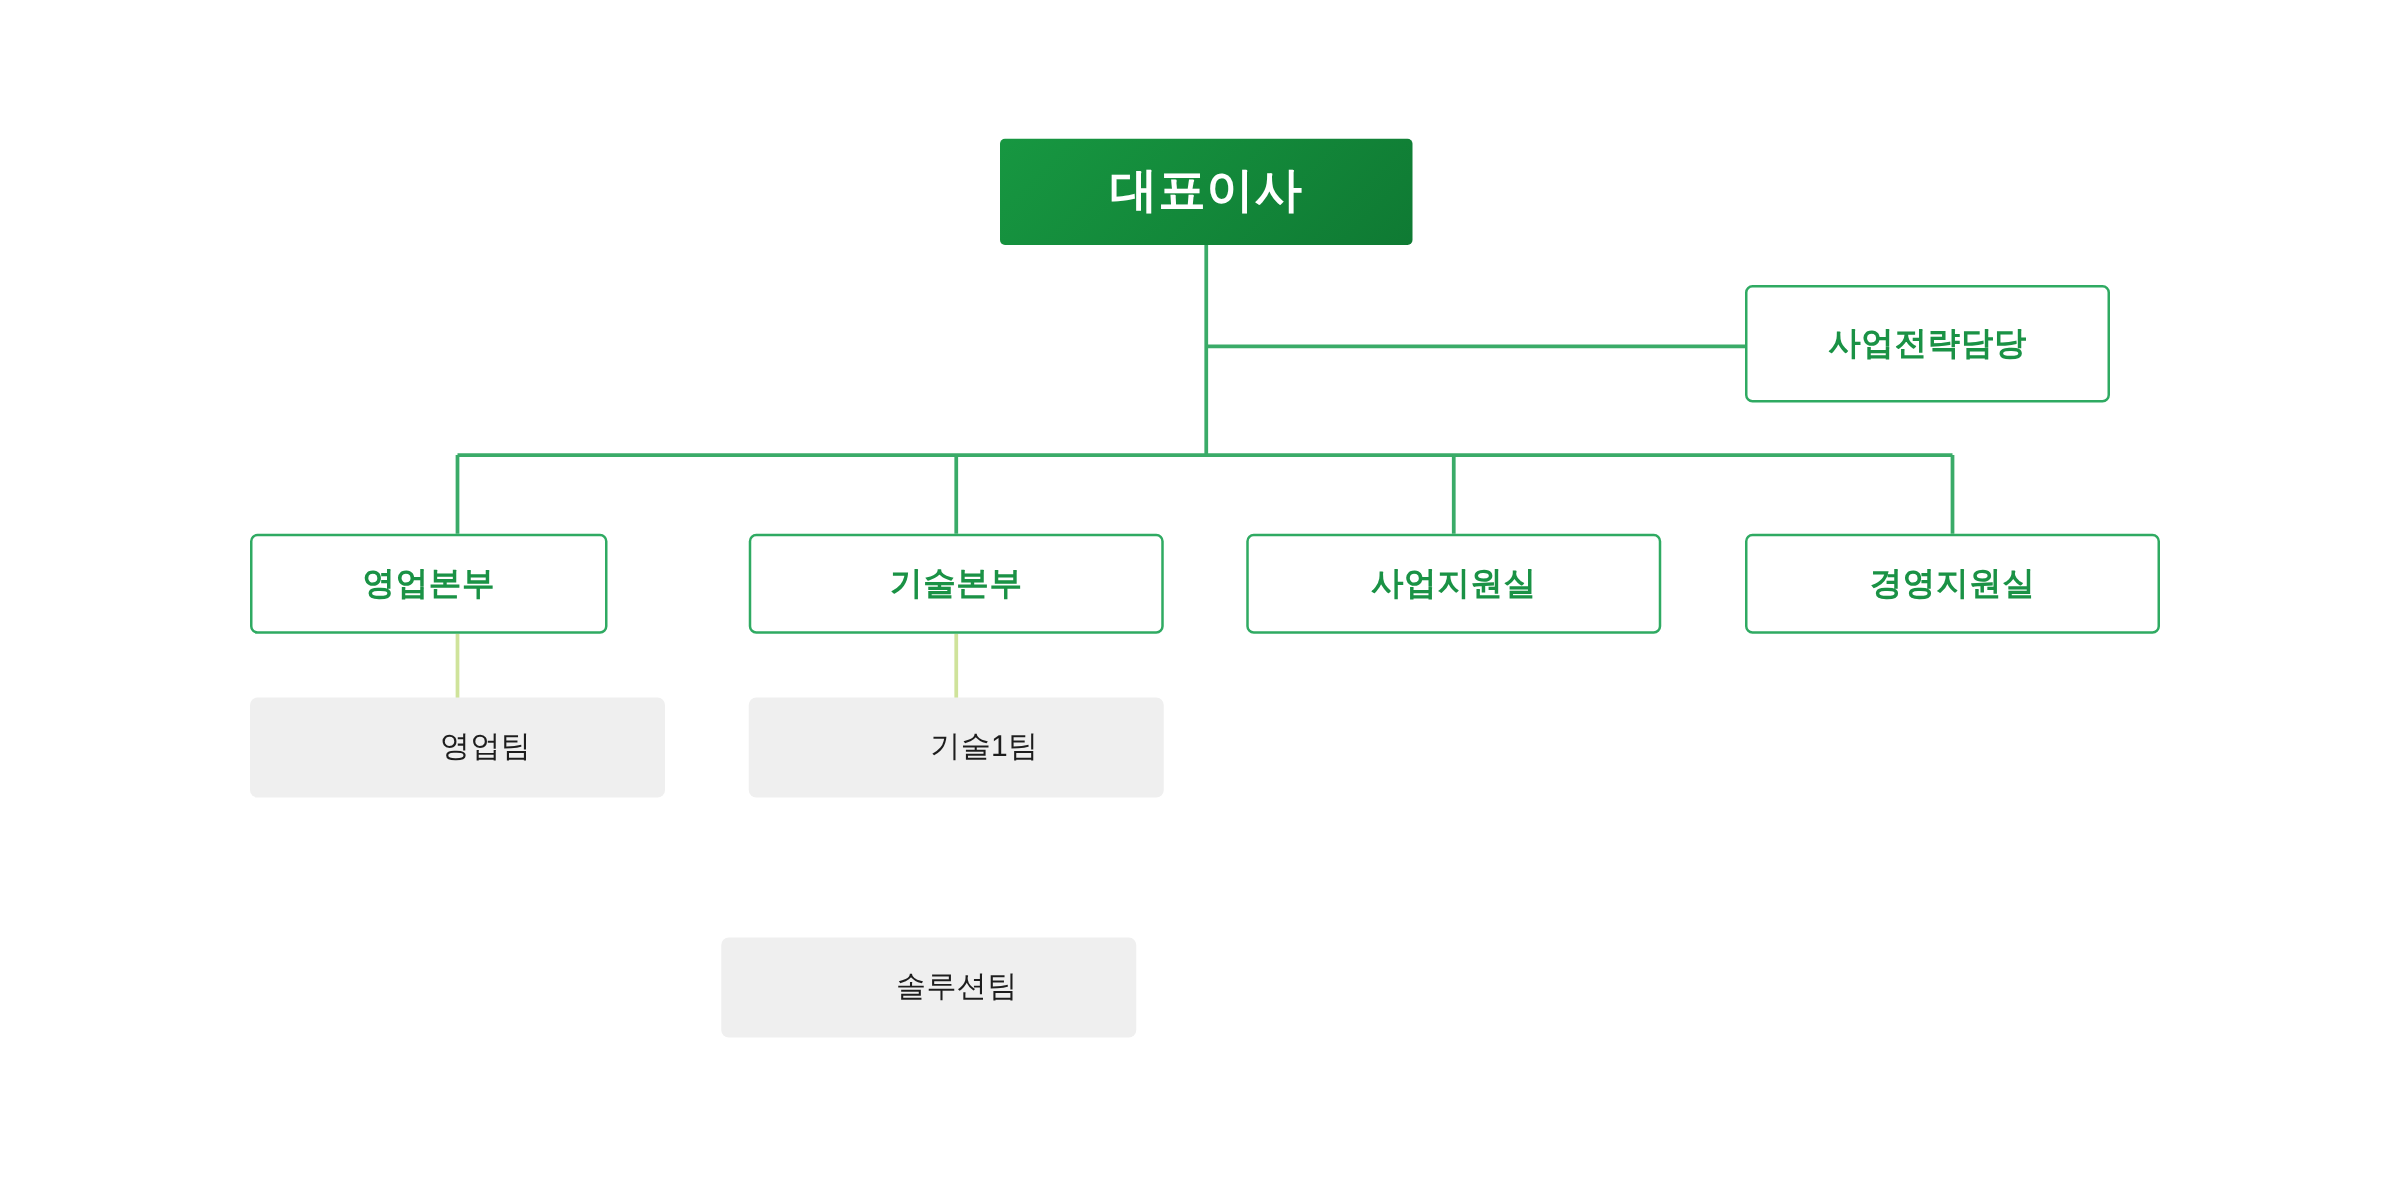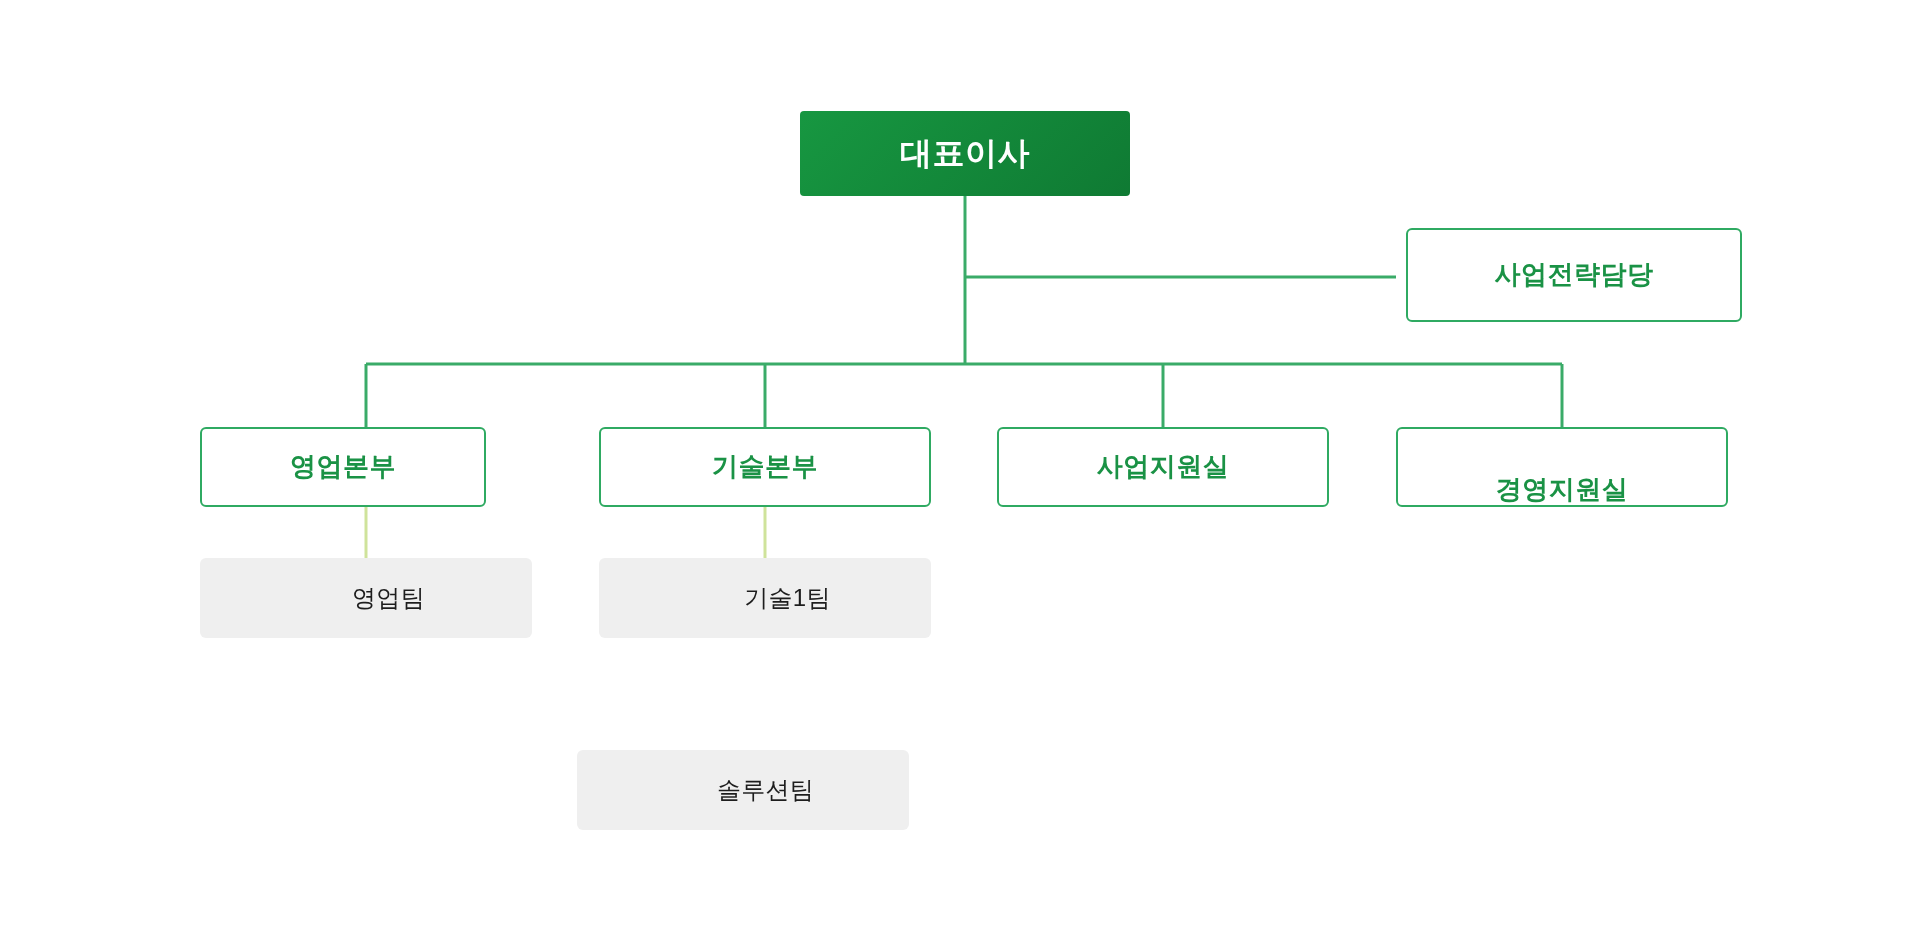--- a/index.html
+++ b/index.html
@@ -40,21 +40,21 @@
     align-items: center;
     justify-content: center;
     text-align: center;
     line-height: 1.2;
   }
 
   
   .node--root {
     background: linear-gradient(135deg, #179741 0%, #0f7a33 100%);
     color: #ffffff;
-    font-size: 32px;
+    font-size: 38px;
     font-weight: bold;
     border-radius: 4px;
     letter-spacing: 0.5px;
   }
 
   
   .node--division,
   .node--staff {
     background: #ffffff;
     border: 2px solid #2faa62;
@@ -96,37 +96,37 @@
     <line x1="1562" y1="364" x2="1562" y2="427" stroke="#3aab68" stroke-width="3"></line>
 
     <line x1="366" y1="507" x2="366" y2="560" stroke="#cfe39b" stroke-width="3"></line>
     <line x1="765" y1="507" x2="765" y2="560" stroke="#cfe39b" stroke-width="3"></line>
   </svg>
 
   <div class="node node--root" style="left:800px; top:111px; width:330px; height:85px;">
     <span>대표이사</span>
   </div>
 
-  <div class="node node--staff" style="left:1396px; top:228px; width:336px; height:94px;margin-left:10px;">
+  <div class="node node--staff" style="left:1396px; top:228px; width:292px; height:94px;">
     <span>사업전략담당</span>
   </div>
 
   <div class="node node--division" style="left:200px; top:427px; width:286px; height:80px;">
     <span>영업본부</span>
   </div>
 
   <div class="node node--division" style="left:997px; top:427px; width:332px; height:80px;">
     <span>사업지원실</span>
   </div>
 
   <div class="node node--division" style="left:599px; top:427px; width:332px; height:80px;">
     <span>기술본부</span>
   </div>
 
-  <div class="node node--division" style="left:1396px; top:427px; width:332px; height:80px;align-items:flex-end;">
+  <div class="node node--division" style="left:1396px; top:427px; width:332px; height:80px;">
     <span>경영지원실</span>
   </div>
 
   <div class="node node--team" style="left:200px; top:558px; width:332px; height:80px;">
     <span>영업팀</span>
   </div>
 
   <div class="node node--team" style="left:599px; top:558px; width:332px; height:80px;">
     <span>기술1팀</span>
   </div>

